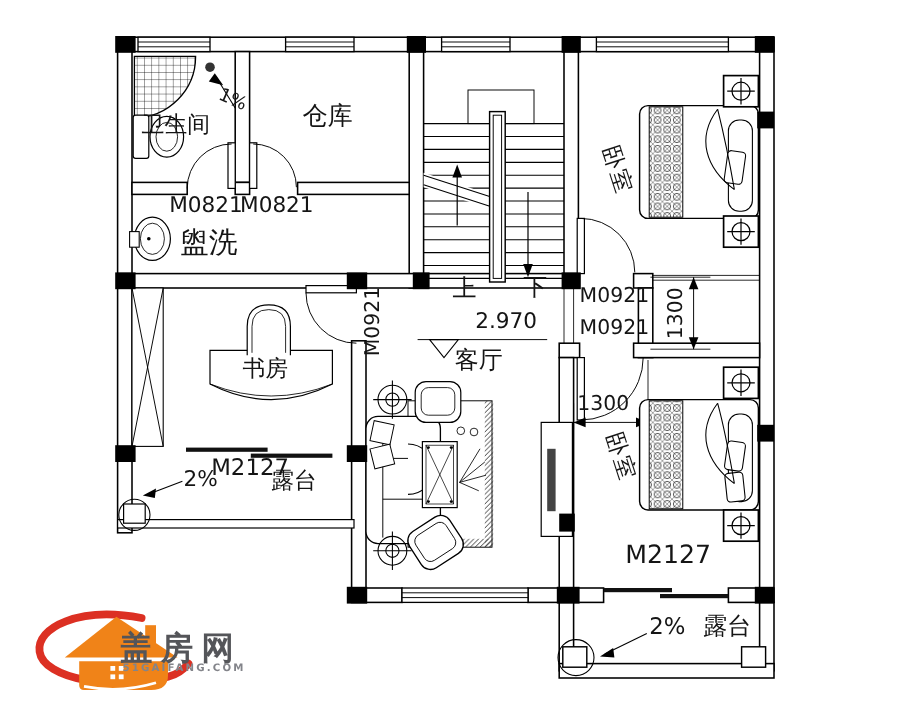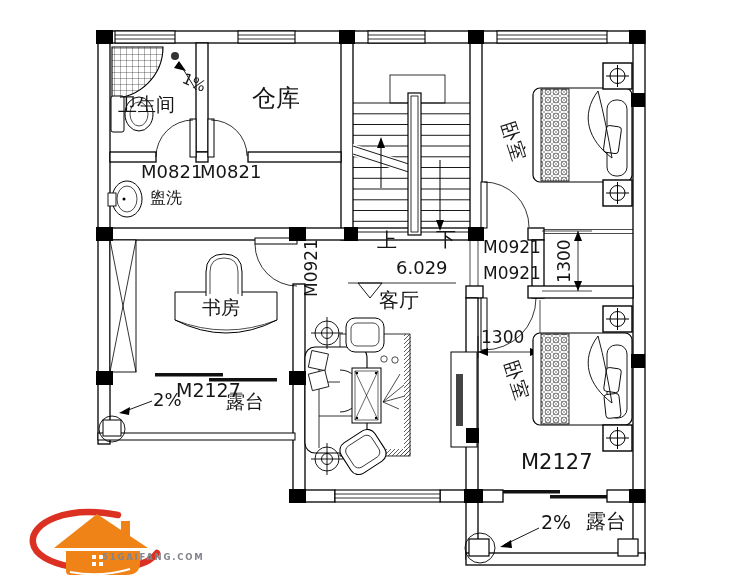--- a/index.html
+++ b/index.html
@@ -295,39 +295,40 @@
       <rect x="92" y="555" width="4" height="4"></rect>
           <rect x="99" y="555" width="4" height="4"></rect>
       <rect x="92" y="562" width="4" height="4"></rect>
           <rect x="99" y="562" width="4" height="4"></rect>
     </g>
     <path d="M70 572 Q100 578 130 569" stroke="#fff" stroke-width="2.2" fill="none"></path>
   </g>
 </svg>
 
 <span class="lbl" style="left:118px;top:95px;font-size:19px">卫生间</span>
-<span class="lbl" style="left:252px;top:86px;font-size:24px">仓库</span>
+<span class="lbl" style="left:252px;top:86px;font-size:21px">仓库</span>
 <span class="lbl" style="left:141px;top:163px;font-size:18px">M0821</span>
 <span class="lbl" style="left:200px;top:163px;font-size:18px">M0821</span>
-<span class="lbl" style="left:150px;top:190px;font-size:16px">盥洗</span>
+<span class="lbl" style="left:150px;top:190px;font-size:24px">盥洗</span>
 <span class="lbl" style="left:202px;top:298px;font-size:19px">书房</span>
 <span class="lbl rot" style="left:311px;top:268px;font-size:17px">M0921</span>
 <span class="lbl" style="left:377px;top:230px;font-size:20px">上</span>
 <span class="lbl" style="left:436px;top:229px;font-size:20px">下</span>
-<span class="lbl" style="left:396px;top:259px;font-size:18px">6.029</span>
+<span class="lbl" style="left:396px;top:259px;font-size:18px">2.970</span>
 <span class="lbl" style="left:379px;top:290px;font-size:20px">客厅</span>
 <span class="lbl" style="left:483px;top:239px;font-size:17px">M0921</span>
 <span class="lbl" style="left:483px;top:265px;font-size:17px">M0921</span>
 <span class="lbl rot" style="left:564px;top:261px;font-size:17px">1300</span>
 <span class="lbl" style="left:481px;top:329px;font-size:17px">1300</span>
 <span class="lbl bedrot" style="left:514px;top:142px;font-size:19px">卧室</span>
 <span class="lbl bedrot" style="left:517px;top:381px;font-size:19px">卧室</span>
 <span class="lbl" style="left:176px;top:381px;font-size:19px">M2127</span>
 <span class="lbl" style="left:153px;top:391px;font-size:18px">2%</span>
 <span class="lbl" style="left:226px;top:392px;font-size:19px">露台</span>
 <span class="lbl" style="left:521px;top:452px;font-size:21px">M2127</span>
 <span class="lbl" style="left:541px;top:513px;font-size:19px">2%</span>
 <span class="lbl" style="left:586px;top:511px;font-size:20px">露台</span>
 <span class="lbl" style="left:194px;top:83px;font-size:15px;transform:translate(-50%,-50%) rotate(24deg)">1%</span>
 
+<span class="logo-brand">盖房网</span>
 <span class="logo-site">51GAIFANG.COM</span>
 
 </div>
 
 </body></html>

